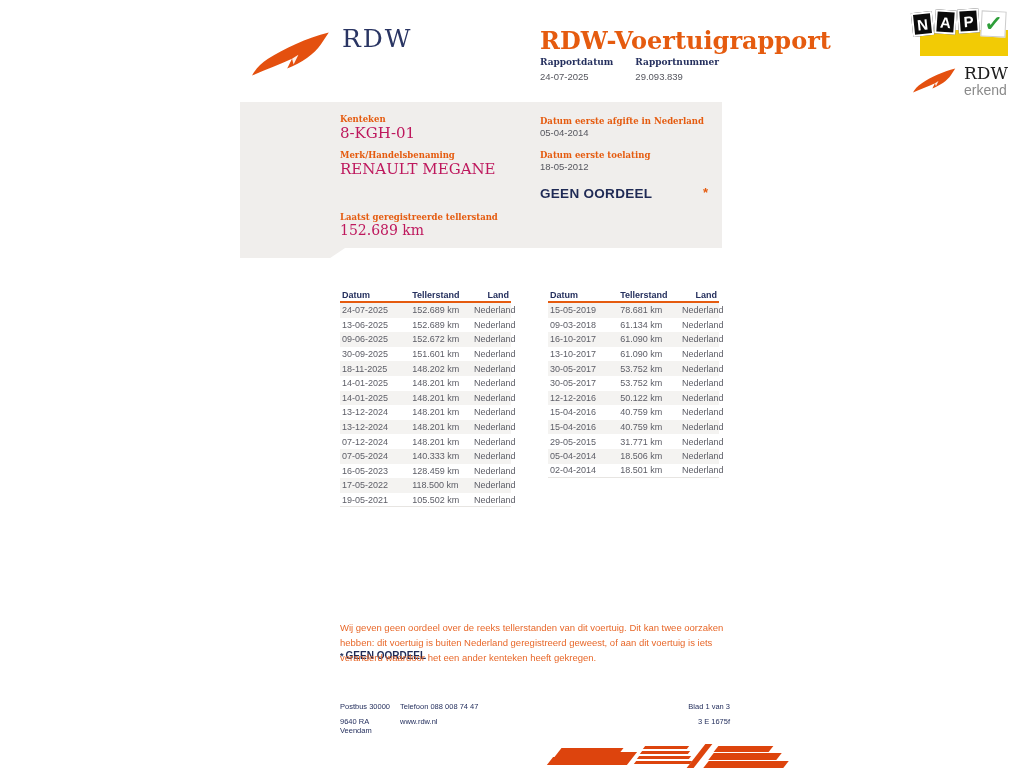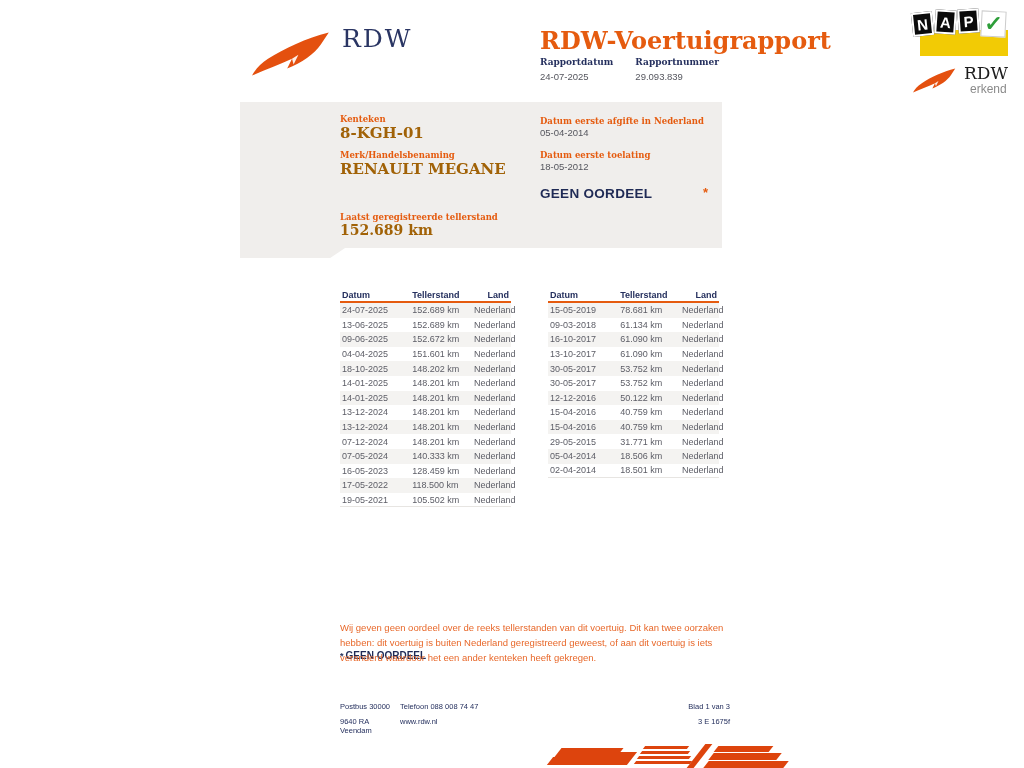--- a/index.html
+++ b/index.html
@@ -27,27 +27,27 @@
   .nap-tile.t2 { left:23px; top:1px; transform:rotate(4deg); }
   .nap-tile.t3 { left:46px; top:0px; transform:rotate(-4deg); }
   .nap-check { position:absolute; left:69px; top:2px; width:25px; height:26px; background:#ffffff;
                border:1px solid #cccccc; transform:rotate(3deg); display:flex; align-items:center;
                justify-content:center; color:#2E9E3A; font-size:22px; font-weight:bold; }
 
   
   .erkend { position:absolute; left:913px; top:64px; display:flex; align-items:flex-start; }
   .erkend-wing { width:44px; height:27px; margin-top:3px; }
   .erkend-word { font-family:"DejaVu Serif", serif; font-size:17px; color:#1c1c1c; margin-left:7px; line-height:18px; }
-  .erkend-sub { font-size:12px; color:#8a8a8a; margin-left:13px; }
+  .erkend-sub { font-size:14px; color:#8a8a8a; margin-left:7px; }
 
   
   .summary { position:absolute; left:240px; top:102px; width:482px; height:156px; background:#F0EEEC;
              clip-path: polygon(0 0, 100% 0, 100% 93.6%, 21.8% 93.6%, 18.7% 100%, 0 100%); }
   .olabel { position:absolute; font-family:"DejaVu Serif", serif; font-weight:bold; font-size:8.5px; color:#E55B0F;text-align:right; }
-  .bigval { position:absolute; font-family:"DejaVu Serif", serif; font-size:15px; color:#a16207;font-weight:bold; }
+  .bigval { position:absolute; font-family:"DejaVu Serif", serif; font-size:15px; color:#be185d; }
   .smval  { position:absolute; font-size:9.5px; color:#55565E; }
   .oordeel { position:absolute; left:300px; top:84px; font-weight:bold; font-size:13.5px; color:#1F2A55; letter-spacing:0.3px; }
   .oordeel-mark { position:absolute; left:463px; top:83px; font-weight:bold; font-size:13px; color:#E55B0F; }
 
   
   .tables-heading { position:absolute; left:340px; top:277px; font-family:"DejaVu Serif", serif;
                     font-weight:bold; font-size:9.5px; color:#E55B0F;margin-top:26px; }
   .otable { position:absolute; top:290px; width:171px; font-size:9px; color:#5C5D66; }
   .otable.left  { left:340px; }
   .otable.right { left:548px; }
@@ -153,26 +153,26 @@
         <div class="c1">13-06-2025</div>
         <div class="c2">152.689 km</div>
         <div class="c3">Nederland</div>
       </div>
       <div class="trow">
         <div class="c1">09-06-2025</div>
         <div class="c2">152.672 km</div>
         <div class="c3">Nederland</div>
       </div>
       <div class="trow">
-        <div class="c1">04-04-2025</div>
+        <div class="c1">30-09-2025</div>
         <div class="c2">151.601 km</div>
         <div class="c3">Nederland</div>
       </div>
       <div class="trow">
-        <div class="c1">18-10-2025</div>
+        <div class="c1">18-11-2025</div>
         <div class="c2">148.202 km</div>
         <div class="c3">Nederland</div>
       </div>
       <div class="trow">
         <div class="c1">14-01-2025</div>
         <div class="c2">148.201 km</div>
         <div class="c3">Nederland</div>
       </div>
       <div class="trow">
         <div class="c1">14-01-2025</div>

